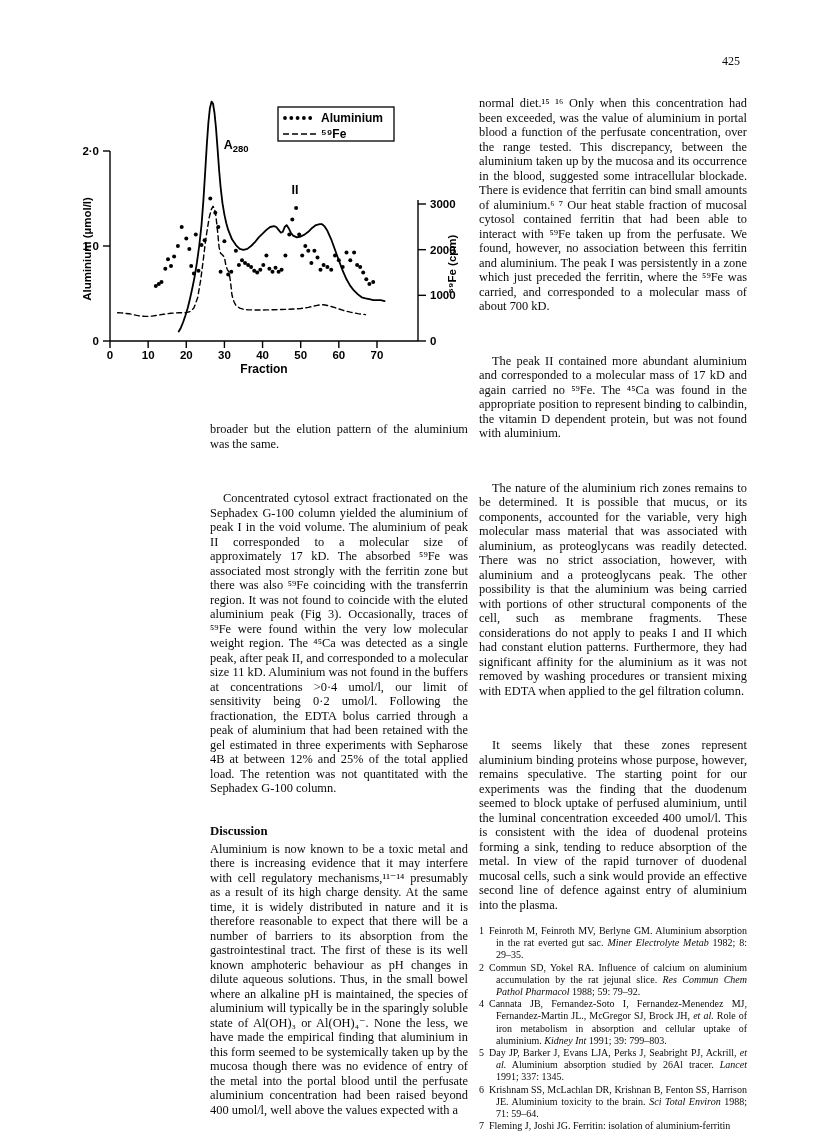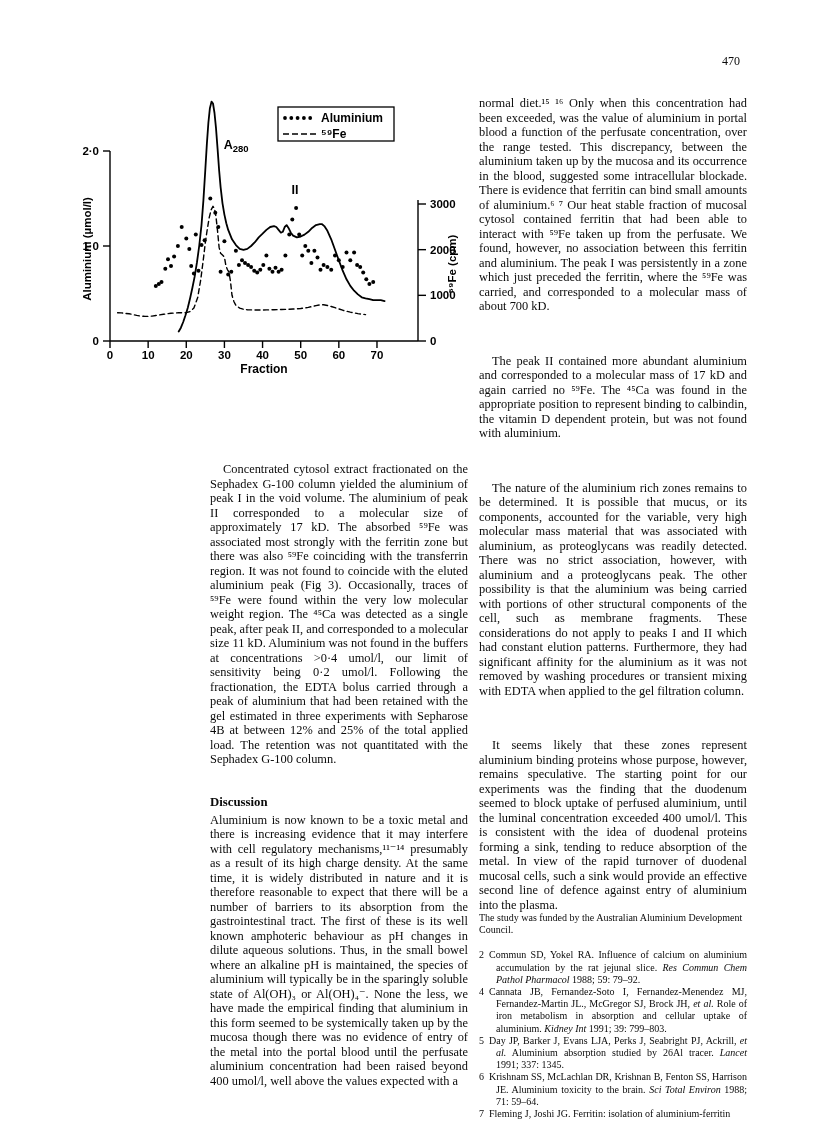--- a/index.html
+++ b/index.html
@@ -21,21 +21,21 @@
   .refs{margin:13px 0 0 0;padding:0;list-style:none;font-size:10px;line-height:12.2px;}
   .refs li{padding-left:17px;text-indent:-17px;text-align:justify;}
   .refs .refnum{margin-right:5px;}
   .ct{font-family:"Liberation Sans","DejaVu Sans",sans-serif;font-weight:bold;fill:#000;}
   svg .ln{fill:none;stroke:#000;}
 </style>
 </head>
 <body>
 
 <div class="running-head">
-  <span class="pageno">470</span>
+  <span class="pageno">425</span>
 </div>
 
 <figure>
   <div id="chart"><svg width="390" height="288" viewBox="0 0 390 288">
         <path d="M100.7 239.5L102.9 235.7L105.2 230.0L107.5 223.3L109.8 215.8L112.1 206.3L114.4 195.8L116.7 184.4L119.0 170.2L121.2 154.0L123.5 133.1L125.4 108.4L127.3 78.0L128.9 51.4L130.4 30.5L131.9 16.2L133.5 9.6L135.0 11.5L136.5 21.0L138.0 36.2L139.6 57.1L141.1 78.0L142.6 95.1L144.5 111.3L146.4 122.6L148.3 131.2L150.2 137.9L154.0 147.3L157.9 153.1L161.7 156.9L165.5 157.8L169.3 156.9L173.1 154.0L176.9 150.2L180.7 145.4L184.6 141.7L188.4 137.9L192.2 135.0L196.0 134.1L198.3 135.0L200.6 137.9L202.9 140.7L204.8 139.8L206.7 135.0L208.6 133.1L210.5 135.9L212.8 140.7L215.1 143.6L218.9 145.4L222.7 144.5L226.5 142.6L230.3 139.8L234.1 135.9L238.0 133.1L241.8 132.2L244.1 132.2L246.3 134.1L249.4 138.8L253.2 147.3L257.0 157.8L260.8 168.3L264.7 178.7L268.5 187.3L272.3 193.9L276.1 198.7L279.9 202.4L283.7 205.3L287.5 206.3L291.4 207.2L295.2 208.2L299.0 208.2L302.8 208.2L306.6 209.1" class="ln" stroke-width="1.8" stroke-linejoin="round" stroke-linecap="round"></path>
         <circle cx="77.8" cy="193.9" r="2" fill="#000"></circle>
         <circle cx="80.8" cy="192.0" r="2" fill="#000"></circle>
         <circle cx="83.5" cy="190.1" r="2" fill="#000"></circle>
         <circle cx="87.3" cy="176.8" r="2" fill="#000"></circle>
         <circle cx="90.0" cy="167.3" r="2" fill="#000"></circle>
@@ -146,31 +146,32 @@
         <circle cx="219.6" cy="26" r="1.9" fill="#000"></circle>
         <circle cx="225.9" cy="26" r="1.9" fill="#000"></circle>
         <circle cx="232.2" cy="26" r="1.9" fill="#000"></circle>
         <text x="243" y="30" text-anchor="start" font-size="12" class="ct">Aluminium</text>
         <path d="M205 42 H238" class="ln" stroke-width="1.4" stroke-dasharray="6 3"></path>
         <text x="243" y="46" text-anchor="start" font-size="12" class="ct">⁵⁹Fe</text>
       </svg></div>
 </figure>
 
 <div class="col col-left">
+  <p>broader but the elution pattern of the aluminium was the same.</p>
   <p class="indent">Concentrated cytosol extract fractionated on the Sephadex G-100 column yielded the aluminium of peak I in the void volume. The aluminium of peak II corresponded to a molecular size of approximately 17 kD. The absorbed ⁵⁹Fe was associated most strongly with the ferritin zone but there was also ⁵⁹Fe coinciding with the transferrin region. It was not found to coincide with the eluted aluminium peak (Fig 3). Occasionally, traces of ⁵⁹Fe were found within the very low molecular weight region. The ⁴⁵Ca was detected as a single peak, after peak II, and corresponded to a molecular size 11 kD. Aluminium was not found in the buffers at concentrations &gt;0·4 umol/l, our limit of sensitivity being 0·2 umol/l. Following the fractionation, the EDTA bolus carried through a peak of aluminium that had been retained with the gel estimated in three experiments with Sepharose 4B at between 12% and 25% of the total applied load. The retention was not quantitated with the Sephadex G-100 column.</p>
   <h2>Discussion</h2>
   <p>Aluminium is now known to be a toxic metal and there is increasing evidence that it may interfere with cell regulatory mechanisms,¹¹⁻¹⁴ presumably as a result of its high charge density. At the same time, it is widely distributed in nature and it is therefore reasonable to expect that there will be a number of barriers to its absorption from the gastrointestinal tract. The first of these is its well known amphoteric behaviour as pH changes in dilute aqueous solutions. Thus, in the small bowel where an alkaline pH is maintained, the species of aluminium will typically be in the sparingly soluble state of Al(OH)₃ or Al(OH)₄⁻. None the less, we have made the empirical finding that aluminium in this form seemed to be systemically taken up by the mucosa though there was no evidence of entry of the metal into the portal blood until the perfusate aluminium concentration had been raised beyond 400 umol/l, well above the values expected with a</p>
 </div>
 
 <div class="col col-right">
   <p>normal diet.¹⁵ ¹⁶ Only when this concentration had been exceeded, was the value of aluminium in portal blood a function of the perfusate concentration, over the range tested. This discrepancy, between the aluminium taken up by the mucosa and its occurrence in the blood, suggested some intracellular blockade. There is evidence that ferritin can bind small amounts of aluminium.⁶ ⁷ Our heat stable fraction of mucosal cytosol contained ferritin that had been able to interact with ⁵⁹Fe taken up from the perfusate. We found, however, no association between this ferritin and aluminium. The peak I was persistently in a zone which just preceded the ferritin, where the ⁵⁹Fe was carried, and corresponded to a molecular mass of about 700 kD.</p>
   <p class="indent">The peak II contained more abundant aluminium and corresponded to a molecular mass of 17 kD and again carried no ⁵⁹Fe. The ⁴⁵Ca was found in the appropriate position to represent binding to calbindin, the vitamin D dependent protein, but was not found with aluminium.</p>
   <p class="indent">The nature of the aluminium rich zones remains to be determined. It is possible that mucus, or its components, accounted for the variable, very high molecular mass material that was associated with aluminium, as proteoglycans was readily detected. There was no strict association, however, with aluminium and a proteoglycans peak. The other possibility is that the aluminium was being carried with portions of other structural components of the cell, such as membrane fragments. These considerations do not apply to peaks I and II which had constant elution patterns. Furthermore, they had significant affinity for the aluminium as it was not removed by washing procedures or transient mixing with EDTA when applied to the gel filtration column.</p>
   <p class="indent">It seems likely that these zones represent aluminium binding proteins whose purpose, however, remains speculative. The starting point for our experiments was the finding that the duodenum seemed to block uptake of perfused aluminium, until the luminal concentration exceeded 400 umol/l. This is consistent with the idea of duodenal proteins forming a sink, tending to reduce absorption of the metal. In view of the rapid turnover of duodenal mucosal cells, such a sink would provide an effective second line of defence against entry of aluminium into the plasma.</p>
-  <p class="ack">The study was funded by the Australian Aluminium Development Council.</p>
   <ol class="refs">
+      <li><span class="refnum">1</span><span>Feinroth M, Feinroth MV, Berlyne GM. Aluminium absorption in the rat everted gut sac. </span><i>Miner Electrolyte Metab</i><span> 1982; 8: 29–35.</span></li>
       <li><span class="refnum">2</span><span>Commun SD, Yokel RA. Influence of calcium on aluminium accumulation by the rat jejunal slice. </span><i>Res Commun Chem Pathol Pharmacol</i><span> 1988; 59: 79–92.</span></li>
       <li><span class="refnum">4</span><span>Cannata JB, Fernandez-Soto I, Fernandez-Menendez MJ, Fernandez-Martin JL., McGregor SJ, Brock JH, </span><i>et al.</i><span> Role of iron metabolism in absorption and cellular uptake of aluminium. </span><i>Kidney Int</i><span> 1991; 39: 799–803.</span></li>
       <li><span class="refnum">5</span><span>Day JP, Barker J, Evans LJA, Perks J, Seabright PJ, Ackrill, </span><i>et al.</i><span> Aluminium absorption studied by 26Al tracer. </span><i>Lancet</i><span> 1991; 337: 1345.</span></li>
       <li><span class="refnum">6</span><span>Krishnam SS, McLachlan DR, Krishnan B, Fenton SS, Harrison JE. Aluminium toxicity to the brain. </span><i>Sci Total Environ</i><span> 1988; 71: 59–64.</span></li>
       <li><span class="refnum">7</span><span>Fleming J, Joshi JG. Ferritin: isolation of aluminium-ferritin</span></li>
     </ol>
 </div>
 
 </body></html>

